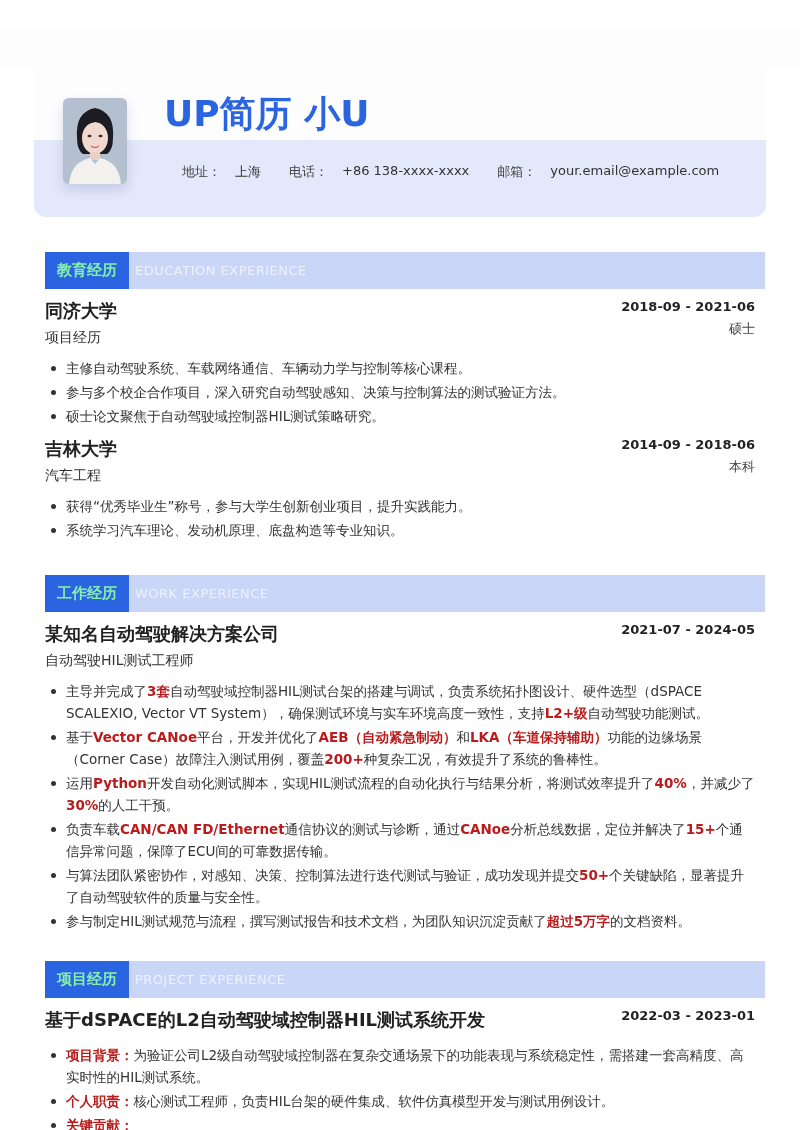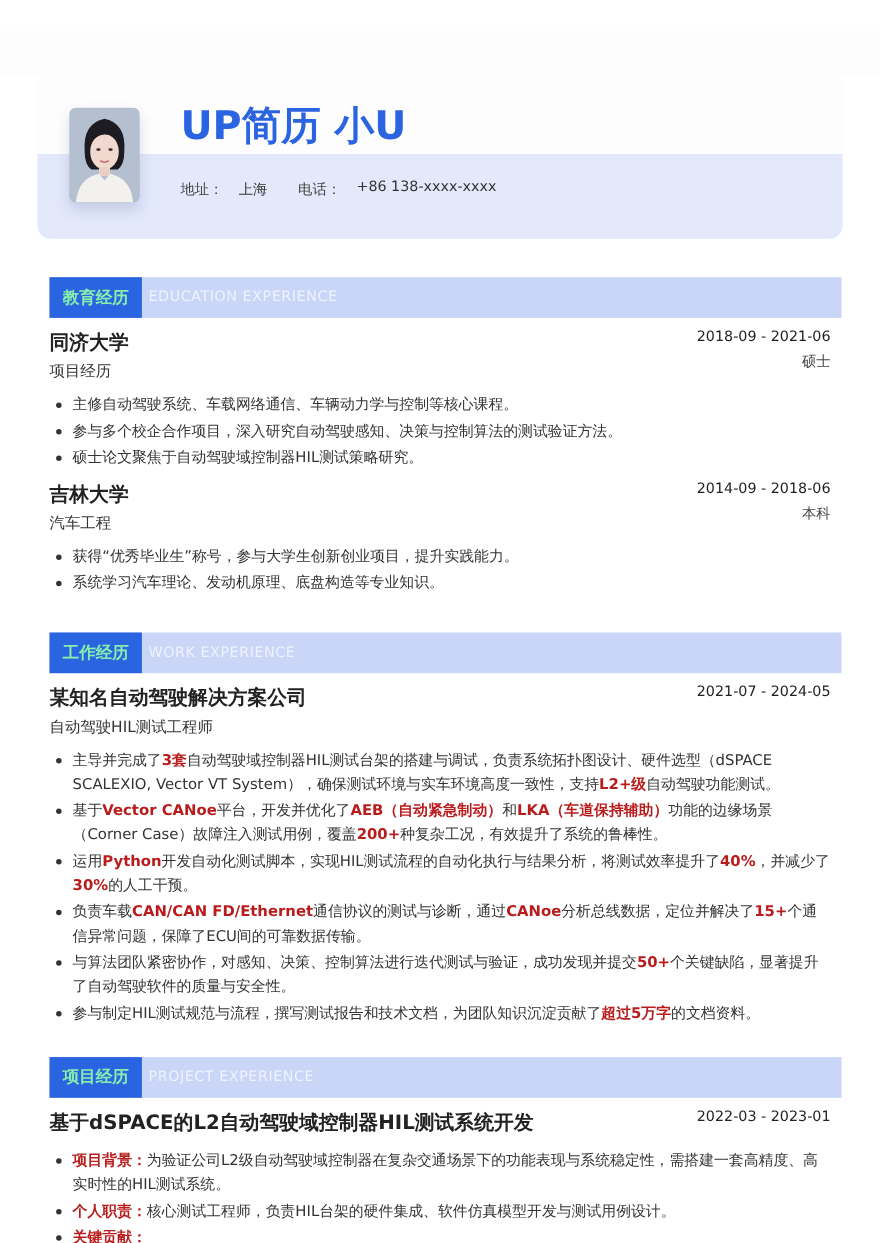--- a/index.html
+++ b/index.html
@@ -8,34 +8,34 @@
 
   .page-top-shade { position: absolute; left: 0; top: 28px; width: 800px; height: 40px; background: #fdfdfd; }
 
   .header-card { position: absolute; left: 34px; top: 62px; width: 732px; height: 155px; }
   .header-top { position: absolute; left: 0; top: 0; width: 732px; height: 78px; background: #fdfdfe; }
   .header-band { position: absolute; left: 0; top: 78px; width: 732px; height: 77px; background: #e3e8fa; border-radius: 0 0 12px 12px; }
   .photo { position: absolute; left: 29px; top: 36px; width: 64px; height: 86px; border-radius: 6px; overflow: hidden;
            box-shadow: 0 6px 12px rgba(60,80,140,0.18); background: linear-gradient(180deg,#c3ccd9 0%,#aebacb 100%); }
   .photo svg { display: block; }
   .name { position: absolute; left: 130px; top: 28px; font-size: 36px; font-weight: bold; color: #2a64e0; letter-spacing: 0px; }
-  .contact-row { position: absolute; left: 130px; top: 101px; display: flex; font-size: 13px; color: #333; justify-content: space-between; }
+  .contact-row { position: absolute; left: 148px; top: 101px; display: flex; font-size: 13px; color: #333; justify-content: space-between; }
   .contact-item { display: flex; margin-right: 28px; }
   .contact-label { color: #444; margin-right: 14px; }
 
   .section { position: absolute; left: 45px; width: 720px; }
   .sec-head { position: relative; height: 37px; background: #c9d6f7; }
   .sec-tab { position: absolute; left: 0; top: 0; width: 84px; height: 37px; background: #2a64e0; color: #86efac;
              font-size: 15px; font-weight: bold; display: flex; align-items: center; justify-content: center; }
   .sec-en { position: absolute; left: 90px; top: 0; height: 37px; display: flex; align-items: center;
             color: #eef2fd; font-size: 13px; letter-spacing: 0.5px; }
 
   .entry { position: relative; width: 710px; }
   .entry-title { font-size: 18px; font-weight: bold; color: #222; }
-  .entry-date { position: absolute; right: 0; top: 0; font-size: 13px; font-weight: normal; color: #222; }
+  .entry-date { position: absolute; right: 0; top: 0; font-size: 13px; font-weight: bold; color: #222; }
   .entry-sub { font-size: 14px; color: #333; margin-top: 6px; }
   .entry-degree { position: absolute; right: 0; top: 21px; font-size: 13px; color: #444; }
 
   ul.bullets { list-style: none; margin-top: 10px; }
   ul.bullets li { position: relative; padding-left: 21px; font-size: 13.5px; line-height: 22px; color: #333; margin-bottom: 2px; }
   ul.bullets li::before { content: ""; position: absolute; left: 6px; top: 9px; width: 5px; height: 5px; border-radius: 50%; background: #333; }
   b { color: #b91c1c; }
 </style>
 </head>
 <body>
@@ -60,20 +60,24 @@
   </div>
   <div class="name">UP简历 小U</div>
   <div class="contact-row">
     <div class="contact-item">
       <span class="contact-label">地址：</span>
       <span>上海</span>
     </div>
     <div class="contact-item">
       <span class="contact-label">电话：</span>
       <span>+86 138-xxxx-xxxx</span>
+    </div>
+    <div class="contact-item">
+      <span class="contact-label">邮箱：</span>
+      <span>your.email@example.com</span>
     </div>
   </div>
 </div>
 
 <div class="section" style="top:252px;">
   <div class="sec-head">
     <div class="sec-tab">教育经历</div>
     <div class="sec-en">EDUCATION EXPERIENCE</div>
   </div>
 

